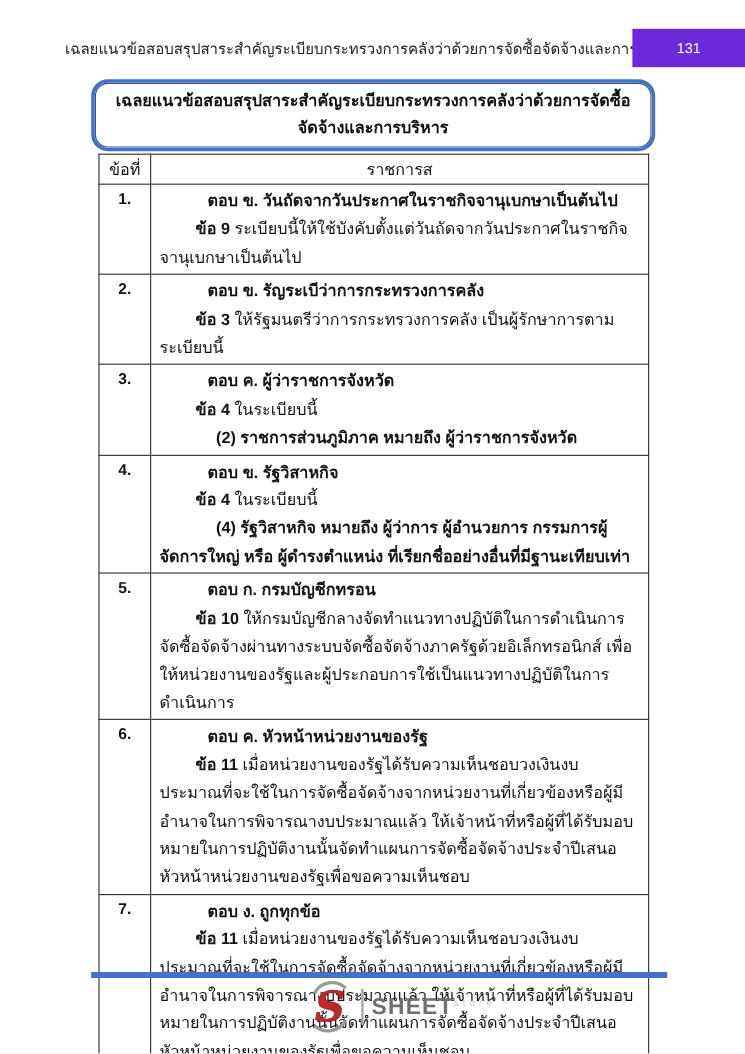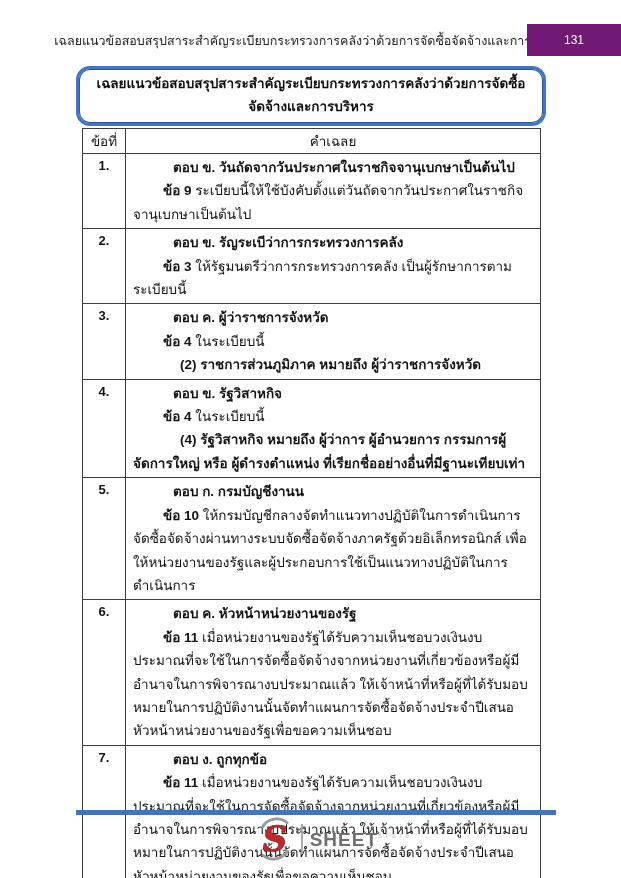--- a/index.html
+++ b/index.html
@@ -9,21 +9,21 @@
     position:relative; width:621px; height:878px; margin:0 auto;
     background:#ffffff; overflow:hidden; color:#151515;
   }
   
   .doc-header-text {
     position:absolute; top:31px; left:0; width:531px;
     text-align:right; font-size:12.5px; color:#232323; letter-spacing:0;
   }
   .page-number-box {
     position:absolute; top:24px; left:527px; width:94px; height:32px;
-    background:#701a75; color:#ffffff; display:flex; align-items:center;
+    background:#6d28d9; color:#ffffff; display:flex; align-items:center;
     justify-content:center; font-size:12px;
   }
   
   .title-box {
     position:absolute; top:66px; left:76px; width:470px; height:60px;
     border:3.5px solid #4472C4; border-radius:14px; background:#ffffff;
     box-shadow:0 0 0 1px #2f5597 inset;
     display:flex; flex-direction:column; justify-content:center;
     text-align:center; font-weight:bold; font-size:13.5px; line-height:1.7;
     color:#101010; padding:0 10px;
@@ -86,21 +86,21 @@
   </div>
 
   <table class="answer-table">
     <colgroup>
         <col class="c-no">
         <col>
       </colgroup>
     <thead>
       <tr>
         <th>ข้อที่</th>
-        <th>คำเฉลย</th>
+        <th>ราชการส</th>
       </tr>
     </thead>
     <tbody>
         <tr style="height: 45px;">
           <td class="cell-no">1.</td>
           <td class="cell-answer">
             <p class="answer">ตอบ ข. วันถัดจากวันประกาศในราชกิจจานุเบกษาเป็นต้นไป</p>
             <p class="para indent1"><b>ข้อ 9</b><span> ระเบียบนี้ให้ใช้บังคับตั้งแต่วันถัดจากวันประกาศในราชกิจจานุเบกษาเป็นต้นไป</span></p>
           </td>
         </tr>
@@ -123,21 +123,21 @@
           <td class="cell-no">4.</td>
           <td class="cell-answer">
             <p class="answer">ตอบ ข. รัฐวิสาหกิจ</p>
             <p class="para indent1"><b>ข้อ 4</b><span> ในระเบียบนี้</span></p>
             <p class="para indent2"><span>(4) รัฐวิสาหกิจ หมายถึง ผู้ว่าการ ผู้อำนวยการ กรรมการผู้จัดการใหญ่ หรือ ผู้ดำรงตำแหน่ง ที่เรียกชื่ออย่างอื่นที่มีฐานะเทียบเท่า</span></p>
           </td>
         </tr>
         <tr style="height: 98px;">
           <td class="cell-no">5.</td>
           <td class="cell-answer">
-            <p class="answer">ตอบ ก. กรมบัญชีงานน</p>
+            <p class="answer">ตอบ ก. กรมบัญชีกทรอน</p>
             <p class="para indent1"><b>ข้อ 10</b><span> ให้กรมบัญชีกลางจัดทำแนวทางปฏิบัติในการดำเนินการจัดซื้อจัดจ้างผ่านทางระบบจัดซื้อจัดจ้างภาครัฐด้วยอิเล็กทรอนิกส์ เพื่อให้หน่วยงานของรัฐและผู้ประกอบการใช้เป็นแนวทางปฏิบัติในการดำเนินการ</span></p>
           </td>
         </tr>
         <tr style="height: 119px;">
           <td class="cell-no">6.</td>
           <td class="cell-answer">
             <p class="answer">ตอบ ค. หัวหน้าหน่วยงานของรัฐ</p>
             <p class="para indent1"><b>ข้อ 11</b><span> เมื่อหน่วยงานของรัฐได้รับความเห็นชอบวงเงินงบประมาณที่จะใช้ในการจัดซื้อจัดจ้างจากหน่วยงานที่เกี่ยวข้องหรือผู้มีอำนาจในการพิจารณางบประมาณแล้ว ให้เจ้าหน้าที่หรือผู้ที่ได้รับมอบหมายในการปฏิบัติงานนั้นจัดทำแผนการจัดซื้อจัดจ้างประจำปีเสนอหัวหน้าหน่วยงานของรัฐเพื่อขอความเห็นชอบ</span></p>
           </td>
         </tr>

